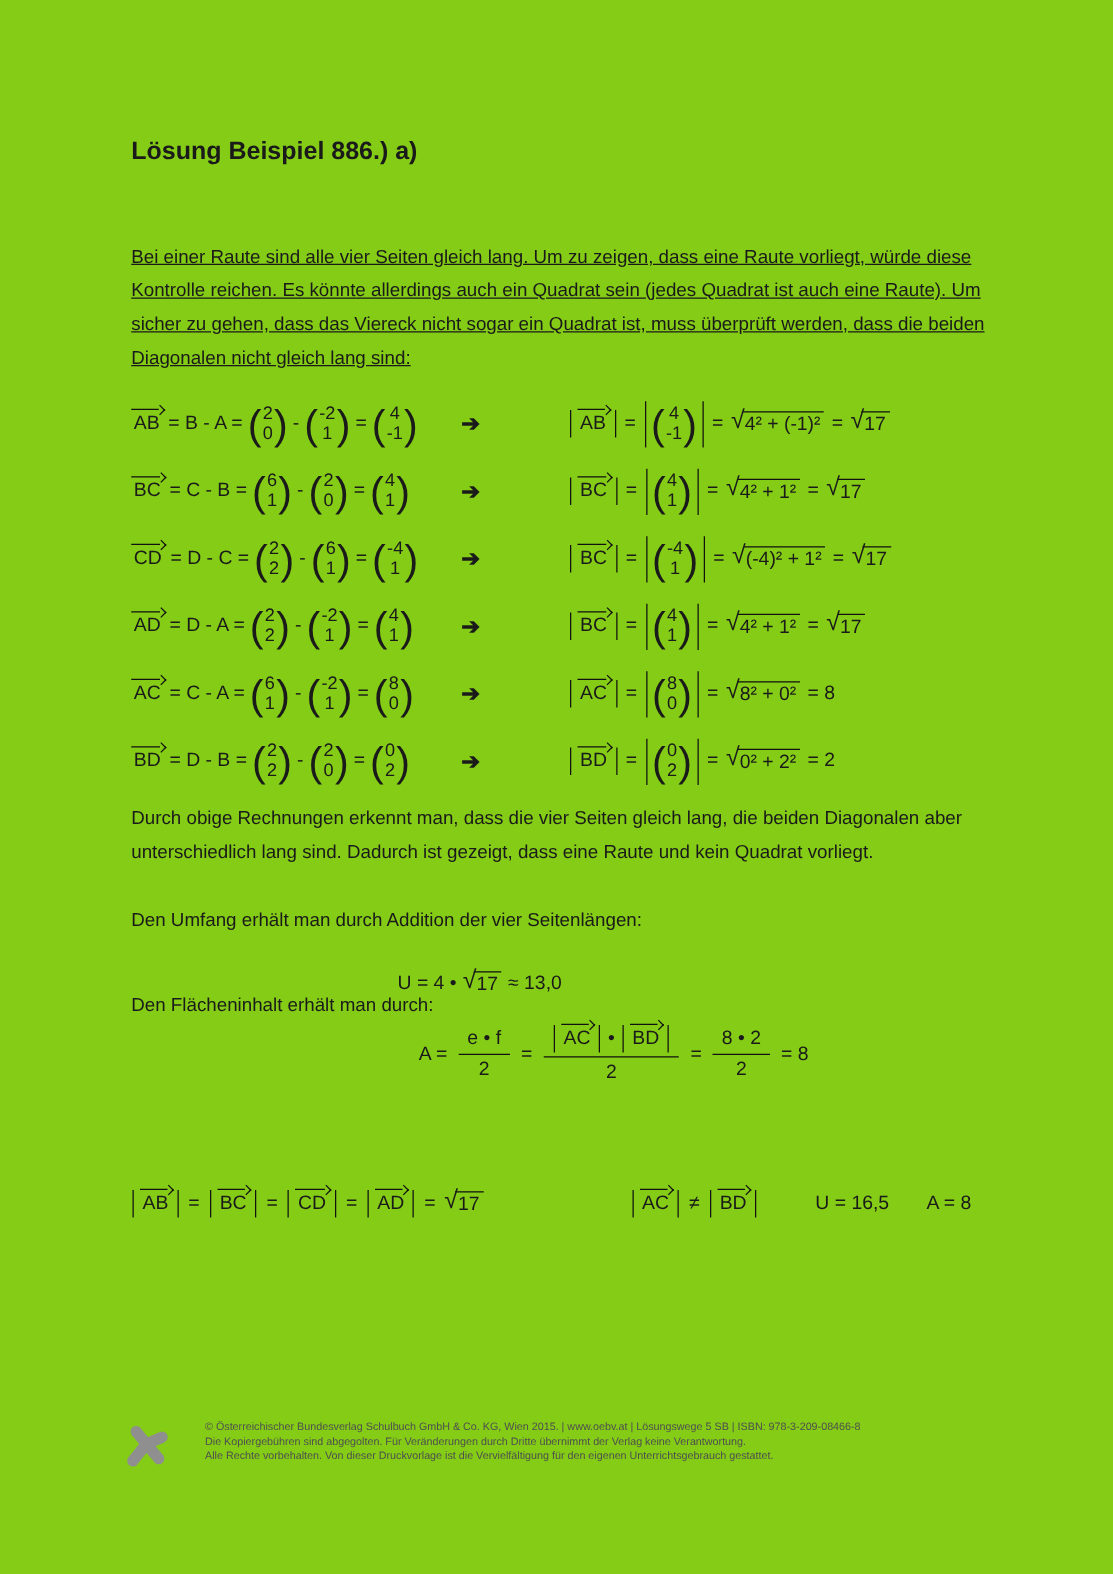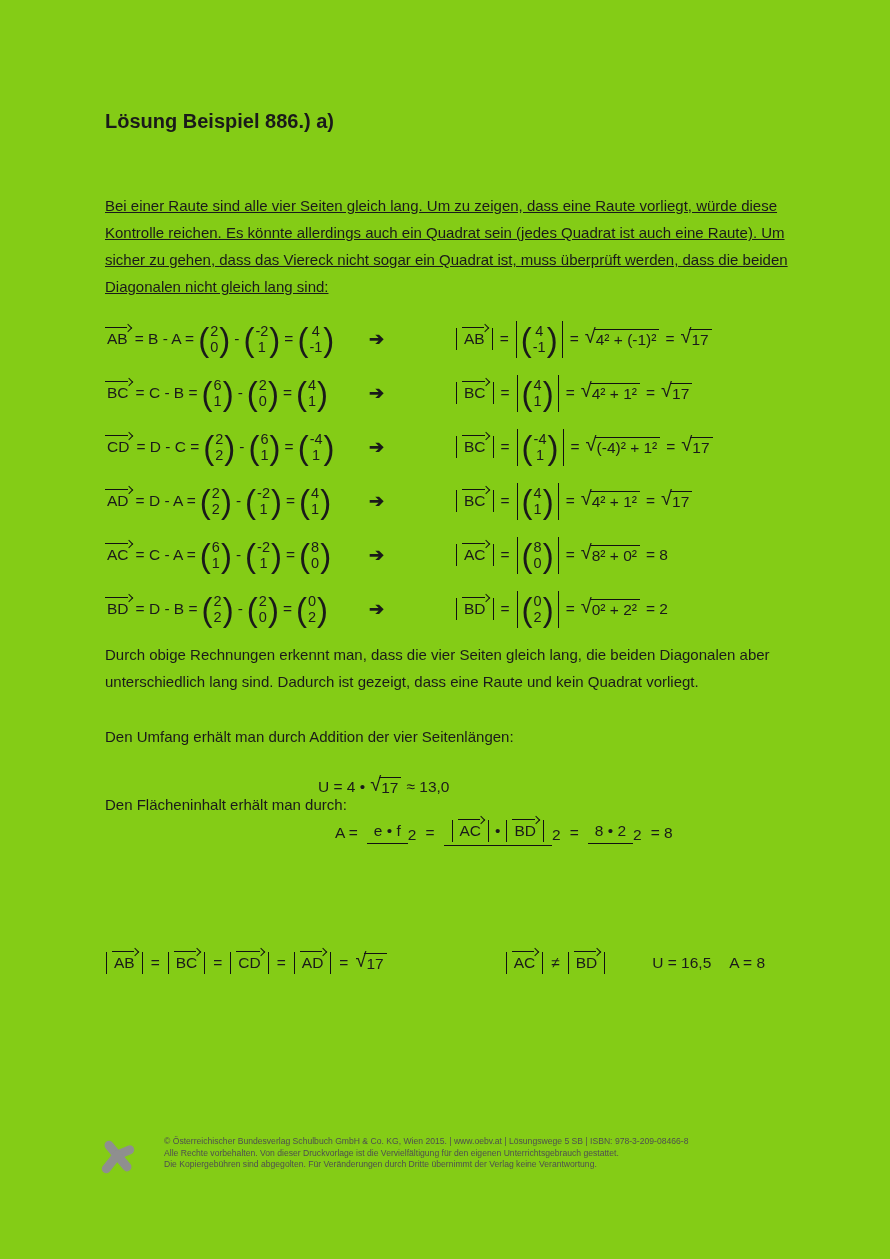--- a/index.html
+++ b/index.html
@@ -39,34 +39,34 @@
   .cvec::before, .cvec::after { font-size:33px; font-weight:300; line-height:1; margin:0 -1px; }
   .col { display:inline-flex; flex-direction:column; align-items:center; line-height:1.12;
          font-size:14.5px; padding:0 2px; }
 
   
   .sqrt { display:inline-flex; }
   .sqrt::before { content:"√"; font-size:20px; line-height:1; margin-right:-2px; transform:translateY(-3px); }
   .sqrt .rad { border-top:1.4px solid #111; padding:1px 3px 0 2px; }
 
   
-  .frac { display:inline-flex; flex-direction:row; align-items:center; margin:0 4px; }
+  .frac { display:inline-flex; flex-direction:column; align-items:center; margin:0 4px; }
   .frac .num { border-bottom:1.4px solid #111; padding:0 7px 3px; display:flex; align-items:center; gap:5px; }
   .frac .den { padding-top:3px; }
 
   .umfang-formula { position:absolute; top:758px; left:318px; font-size:15.5px;
                     display:flex; align-items:center; gap:5px;margin-top:19px; }
   .flaeche-formula { position:absolute; top:820px; left:335px; font-size:15.5px;
                      display:flex; align-items:center; gap:5px; }
 
   .summary { position:absolute; top:952px; left:105px; width:720px; font-size:15.5px;
              display:flex; align-items:center; }
   .sum-left, .sum-mid, .sum-right { display:flex; align-items:center; gap:7px; }
   .sum-mid { margin-left:118px; }
-  .sum-right { margin-left:46px; gap:18px; font-size:15.5px;justify-content:flex-end; }
+  .sum-right { margin-left:46px; gap:30px; font-size:15.5px;justify-content:flex-end; }
 
   .footer { position:absolute; top:1136px; left:100px; display:flex; gap:28px; align-items:flex-start; }
   .footer-text { font-size:8.6px; line-height:11.6px; color:#4f4f4f; }
 </style>
 </head>
 <body>
 
 <div class="page">
 
   <div class="title">Lösung Beispiel 886.) a)</div>
@@ -457,18 +457,18 @@
     <svg width="36" height="42" viewBox="0 0 40 44">
       <g stroke="#8f8f8f" stroke-width="10" stroke-linecap="round">
         <line x1="19" y1="20" x2="10" y2="9"></line>
         <line x1="19" y1="20" x2="33" y2="14"></line>
         <line x1="19" y1="20" x2="30" y2="33"></line>
         <line x1="19" y1="20" x2="7" y2="35"></line>
       </g>
     </svg>
     <div class="footer-text">
       <div>© Österreichischer Bundesverlag Schulbuch GmbH &amp; Co. KG, Wien 2015. | www.oebv.at | Lösungswege 5 SB | ISBN: 978-3-209-08466-8</div>
+      <div>Die Kopiergebühren sind abgegolten. Für Veränderungen durch Dritte übernimmt der Verlag keine Verantwortung.</div>
       <div>Alle Rechte vorbehalten. Von dieser Druckvorlage ist die Vervielfältigung für den eigenen Unterrichtsgebrauch gestattet.</div>
-      <div>Die Kopiergebühren sind abgegolten. Für Veränderungen durch Dritte übernimmt der Verlag keine Verantwortung.</div>
     </div>
   </div>
 
 </div>
 
 </body></html>

